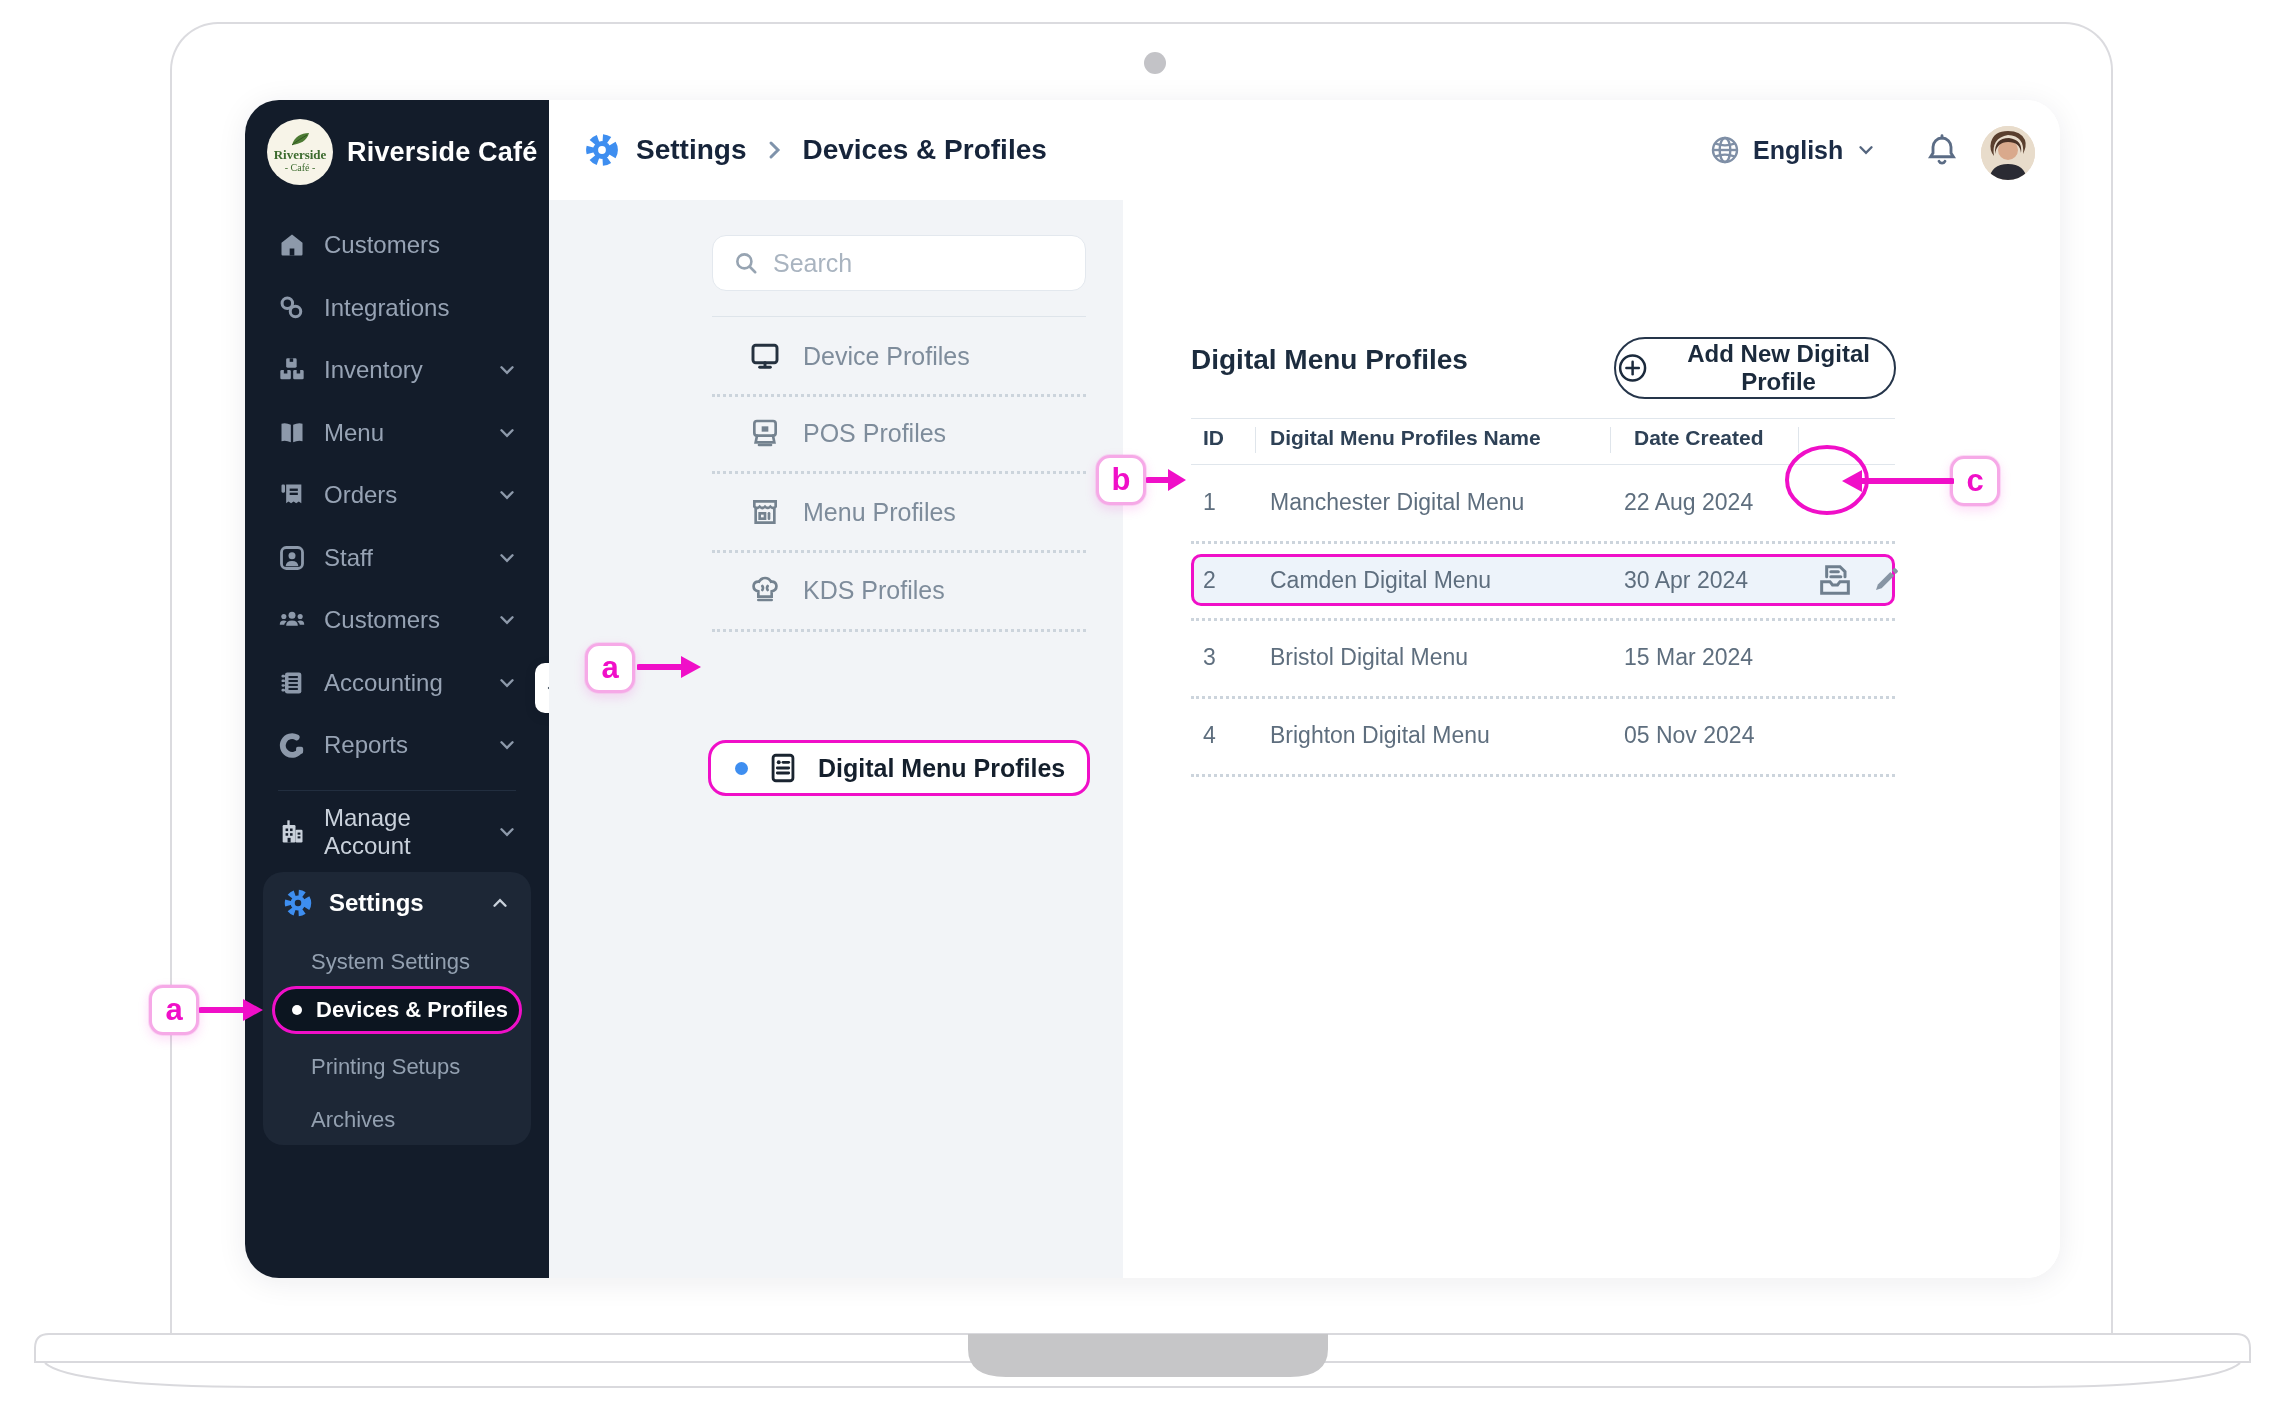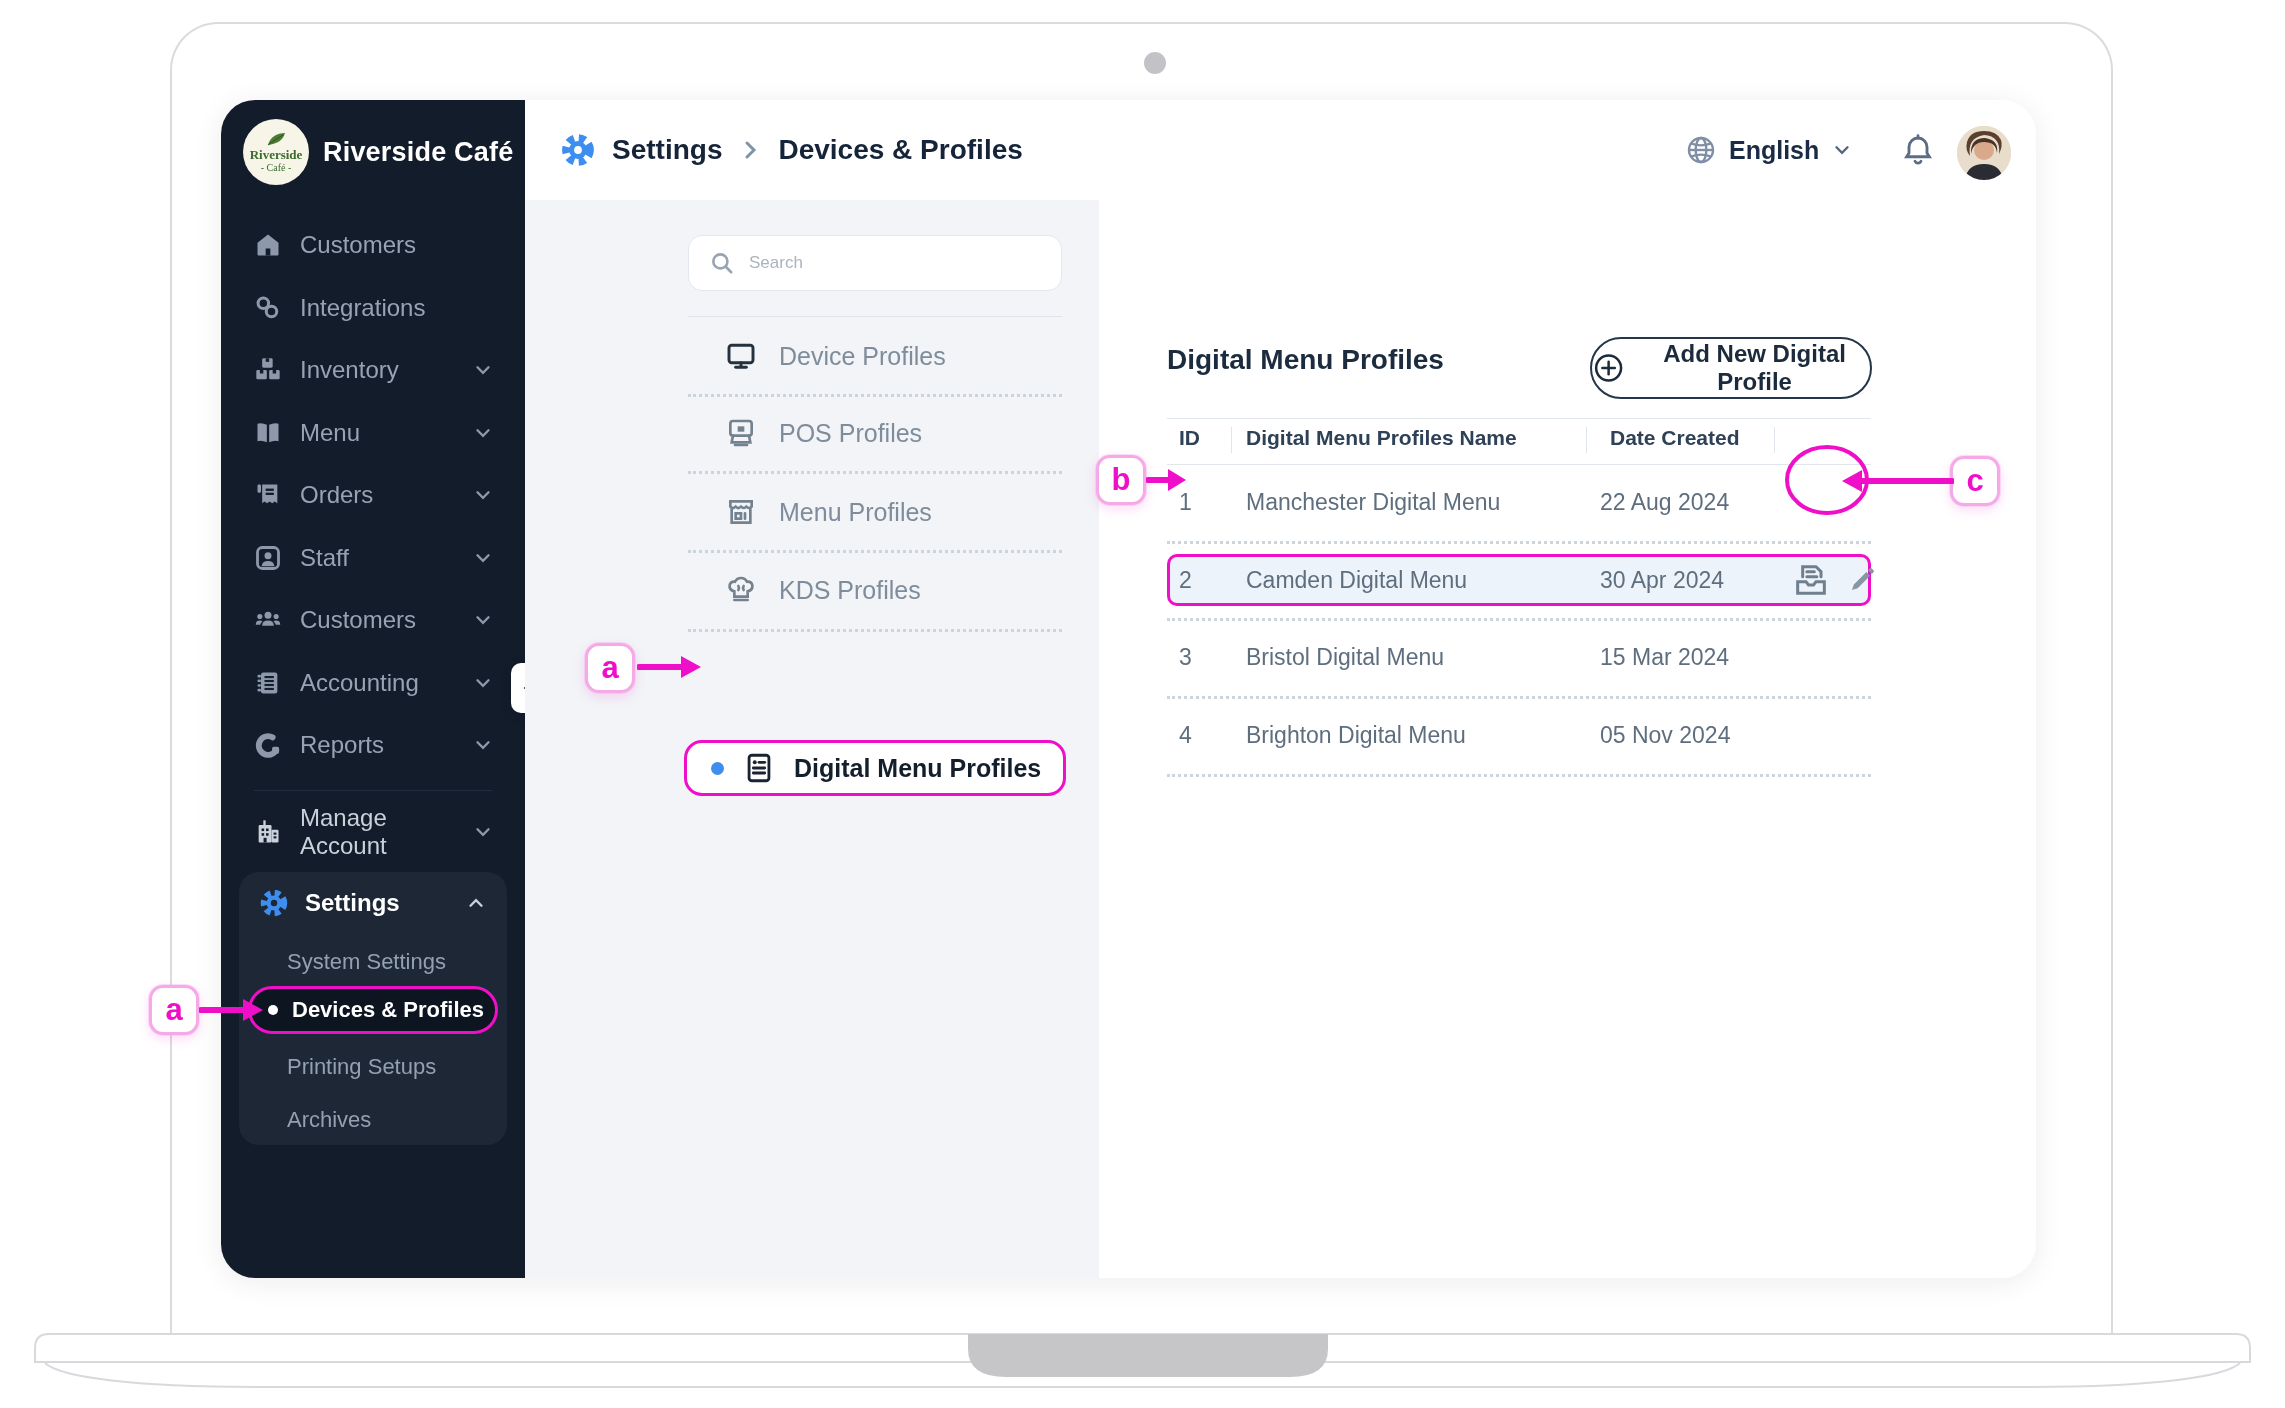--- a/index.html
+++ b/index.html
@@ -12,21 +12,21 @@
   *{margin:0;padding:0;box-sizing:border-box;}
   body{width:2285px;height:1408px;background:#fff;font-family:"Liberation Sans","DejaVu Sans",sans-serif;position:relative;overflow:hidden;}
   .abs{position:absolute;}
 
   
   .laptop-screen{left:170px;top:22px;width:1943px;height:1311px;background:#fff;border:2px solid var(--frame);border-bottom:none;border-radius:48px 48px 0 0;}
   .camera{left:1144px;top:52px;width:22px;height:22px;border-radius:50%;background:#C3C3C7;}
   .laptop-base{left:0;top:1333px;}
 
   
-  .app{left:221px;top:100px;width:1815px;height:1178px;border-radius:34px;background:#fff;box-shadow:0 4px 30px rgba(20,30,50,.08);padding-left:20px;}
+  .app{left:245px;top:100px;width:1815px;height:1178px;border-radius:34px;background:#fff;box-shadow:0 4px 30px rgba(20,30,50,.08);padding-left:20px;}
   .sidebar{left:0;top:0;width:304px;height:1178px;background:var(--sb-bg);border-radius:34px 0 0 34px;}
   .topbar{left:304px;top:0;width:1511px;height:100px;background:#fff;border-radius:0 34px 0 0;}
   .subnav{left:304px;top:100px;width:574px;height:1078px;background:var(--panel);}
   .content{left:878px;top:100px;width:937px;height:1078px;background:#fff;border-radius:0 0 34px 0;}
 
   
   .brandrow{left:22px;top:19px;display:flex;align-items:center;gap:14px;}
   .logo-circle{width:66px;height:66px;border-radius:50%;background:#F7F4E8;display:flex;flex-direction:column;align-items:center;justify-content:center;line-height:1;}
   .logo-circle .lv{color:#3C6B2E;font-family:"Liberation Serif",serif;font-weight:700;font-size:13px;margin-top:1px;}
   .logo-circle .lc{color:#3C6B2E;font-family:"Liberation Serif",serif;font-size:10px;margin-top:2px;}
@@ -46,21 +46,21 @@
 
   
   .crumbs{left:35px;top:0;height:100px;display:flex;align-items:center;gap:16px;}
   .crumb{font-size:28px;font-weight:700;color:#16243A;cursor:pointer;}
   .lang{left:1160px;top:0;height:100px;display:flex;align-items:center;gap:12px;color:#1B2B45;font-size:25px;font-weight:600;cursor:pointer;}
   .bell{left:1375px;top:32px;cursor:pointer;}
   .avatar{left:1432px;top:26px;width:54px;height:54px;border-radius:50%;overflow:hidden;cursor:pointer;background:#E6D7C4;}
 
   
   .search{left:163px;top:135px;width:374px;height:56px;background:#fff;border:1.5px solid #E3E8EE;border-radius:14px;display:flex;align-items:center;gap:14px;padding:0 20px;}
-  .search input{border:none;outline:none;font-size:17px;color:#3b4a5a;width:280px;background:transparent;font-family:inherit;}
+  .search input{border:none;outline:none;font-size:25px;color:#3b4a5a;width:280px;background:transparent;font-family:inherit;}
   .search input::placeholder{color:#A9B4C0;}
   .subnav-divider{left:163px;top:216px;width:374px;border-top:1.5px solid #DEE4EA;}
   .sn-item{left:200px;width:340px;height:46px;display:flex;align-items:center;gap:22px;color:var(--muted);font-size:25px;cursor:pointer;}
   .dotline{border-top:3px dotted #CCD4DC;}
   .sn-dot{left:163px;width:374px;}
   .sn-active{left:159px;top:540px;width:382px;height:56px;background:#fff;border:3px solid var(--magenta);border-radius:18px;display:flex;align-items:center;gap:18px;padding-left:24px;color:#141F2C;font-size:25px;font-weight:700;cursor:pointer;}
   .bdot{width:13px;height:13px;border-radius:50%;background:var(--blue);}
 
   
   .page-title{left:68px;top:144px;font-size:28px;font-weight:700;color:var(--dark);}

